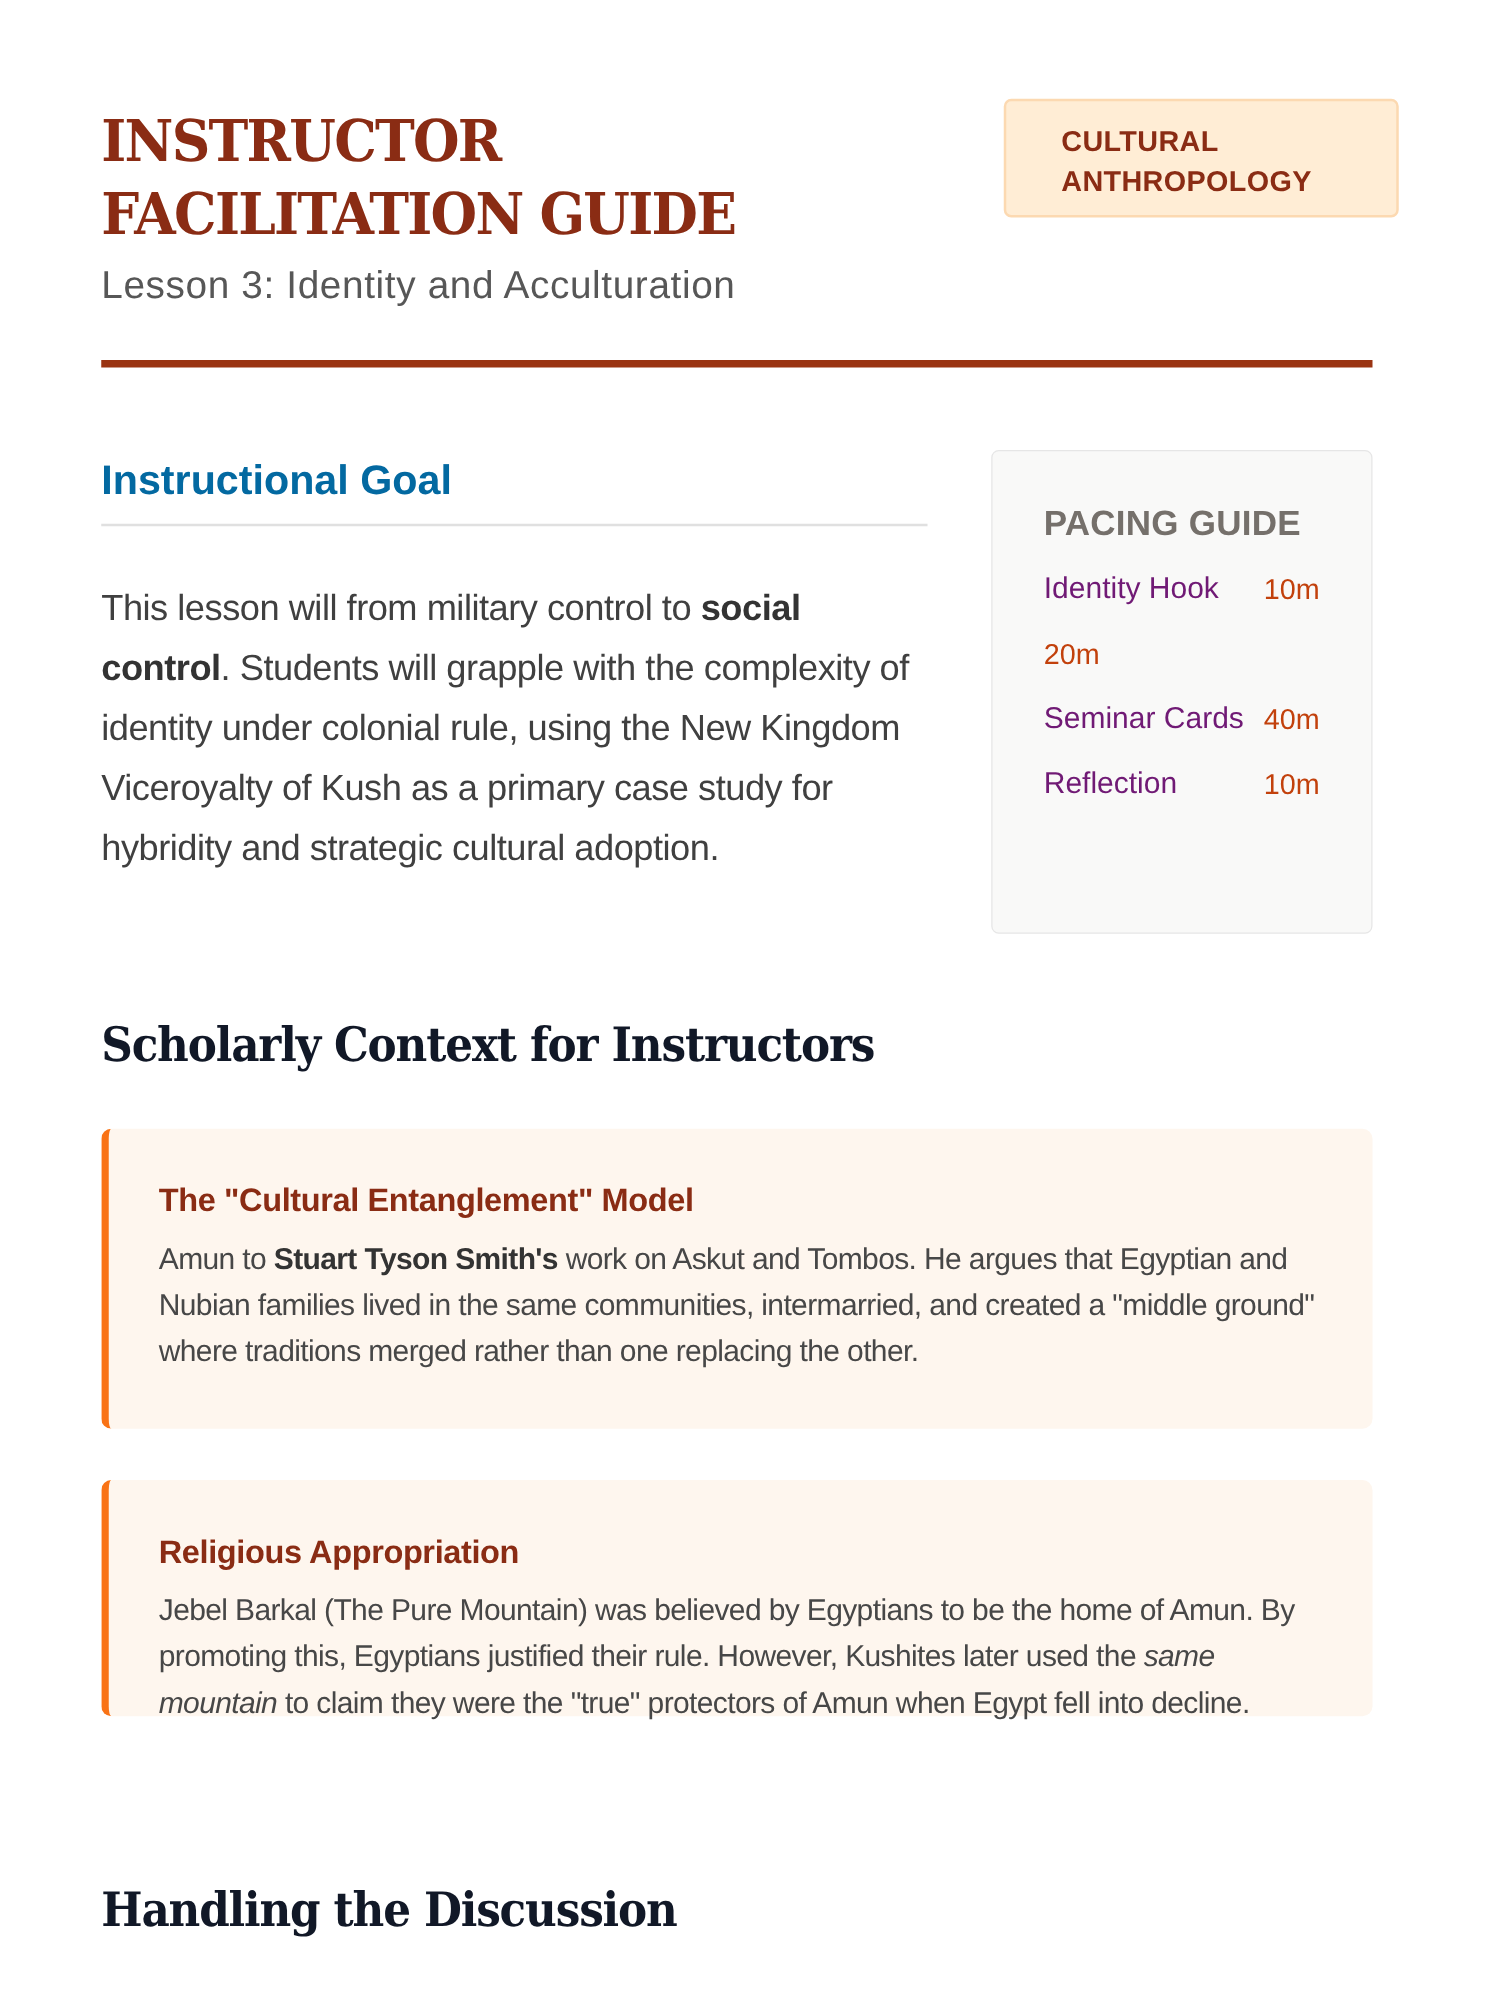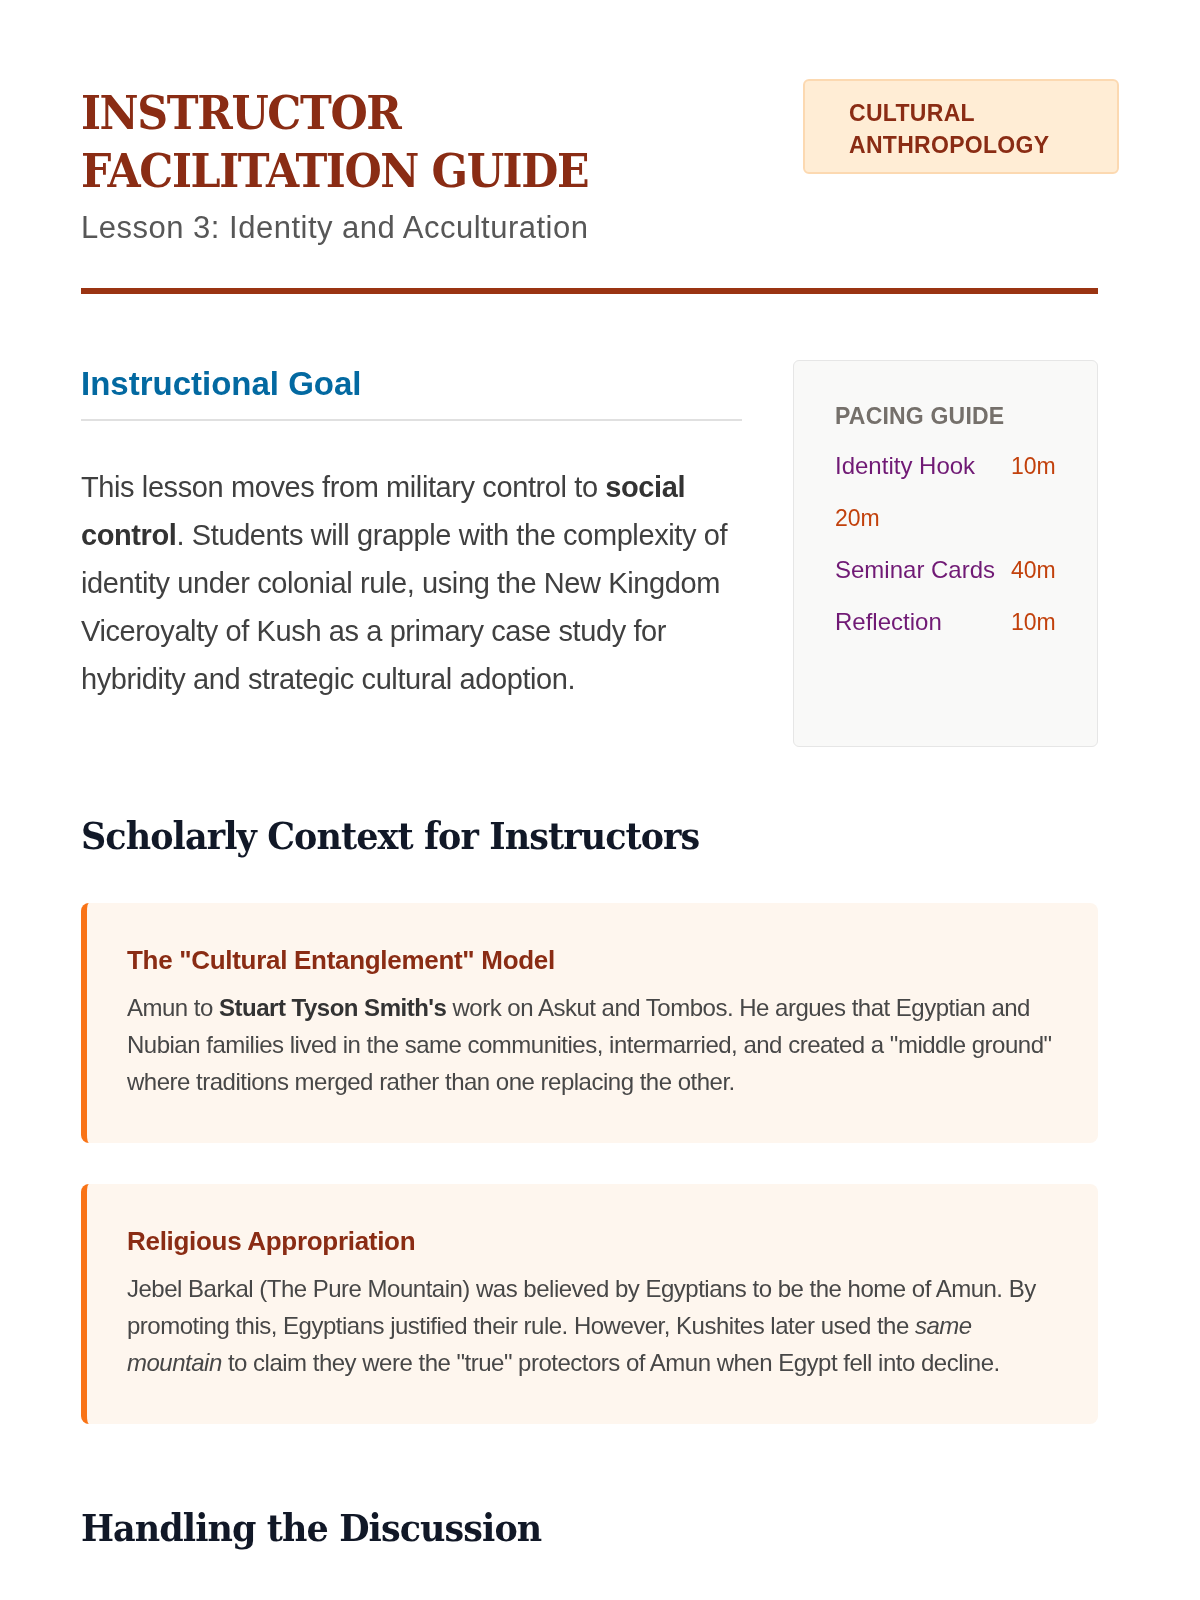--- a/index.html
+++ b/index.html
@@ -44,21 +44,21 @@
     letter-spacing: -0.4px;
   }
   .goal-text b { color: #333; }
 
   .pacing {
     position: absolute; left: 712px; top: 57px; width: 305px; height: 387px;
     background: #f9f9f8; border: 1px solid #e6e6e6; border-radius: 6px;
     padding: 42px 0 0 41px;
   }
   .pacing-title {
-    font-family: "Liberation Sans", sans-serif; font-weight: bold; font-size: 23px;
+    font-family: "Liberation Sans", sans-serif; font-weight: bold; font-size: 28px;
     color: #75706b; letter-spacing: 0.2px; margin-bottom: 20px;
   }
   .pace-row { display: flex; margin-bottom: 20px; }
   .pace-label {
     width: 176px; font-size: 24px; line-height: 32px; color: #701a75;
   }
   .pace-time { font-size: 23px; line-height: 32px; color: #c2410c; }
 
   
   .section-heading {
@@ -66,21 +66,21 @@
     letter-spacing: -1px; transform: scaleX(0.92); transform-origin: left top;
     white-space: nowrap;
   }
   .scholarly-heading { position: absolute; left: 81px; top: 813px; }
   .callout {
     position: absolute; left: 81px; width: 1017px;
     background: #fef6ee; border-left: 6px solid #f97316; border-radius: 8px;
     padding: 0 40px 0 40px;
   }
   .callout-1 { top: 903px; height: 240px; }
-  .callout-2 { top: 1184px; height: 240px; }
+  .callout-2 { top: 1184px; height: 189px; }
   .callout h3 {
     margin-top: 42px;
     font-family: "Liberation Sans", sans-serif; font-weight: bold; font-size: 26px; color: #8a2c14;
     letter-spacing: -0.3px;
   }
   .callout p {
     margin-top: 13px;
     font-size: 24px; line-height: 37px; color: #474747; letter-spacing: -0.5px;
   }
   .callout p b { color: #333; }
@@ -96,21 +96,21 @@
     <div class="badge">
       <div>CULTURAL</div>
       <div>ANTHROPOLOGY</div>
     </div>
     <div class="rule-thick"></div>
   </div>
 
   <div class="goal-wrap">
     <h2 class="goal-heading">Instructional Goal</h2>
     <div class="goal-rule"></div>
-    <p class="goal-text"><span>This lesson moves from military control to </span><b>social control</b><span>. Students will grapple with the complexity of identity under colonial rule, using the New Kingdom Viceroyalty of Kush as a primary case study for hybridity and strategic cultural adoption.</span></p>
+    <p class="goal-text"><span>This lesson will from military control to </span><b>social control</b><span>. Students will grapple with the complexity of identity under colonial rule, using the New Kingdom Viceroyalty of Kush as a primary case study for hybridity and strategic cultural adoption.</span></p>
 
     <aside class="pacing">
       <div class="pacing-title">PACING GUIDE</div>
       <div class="pace-row">
         <span class="pace-label">Identity Hook</span>
         <span class="pace-time">10m</span>
       </div>
       <div class="pace-row">
         <span class="pace-time">20m</span>
       </div>

